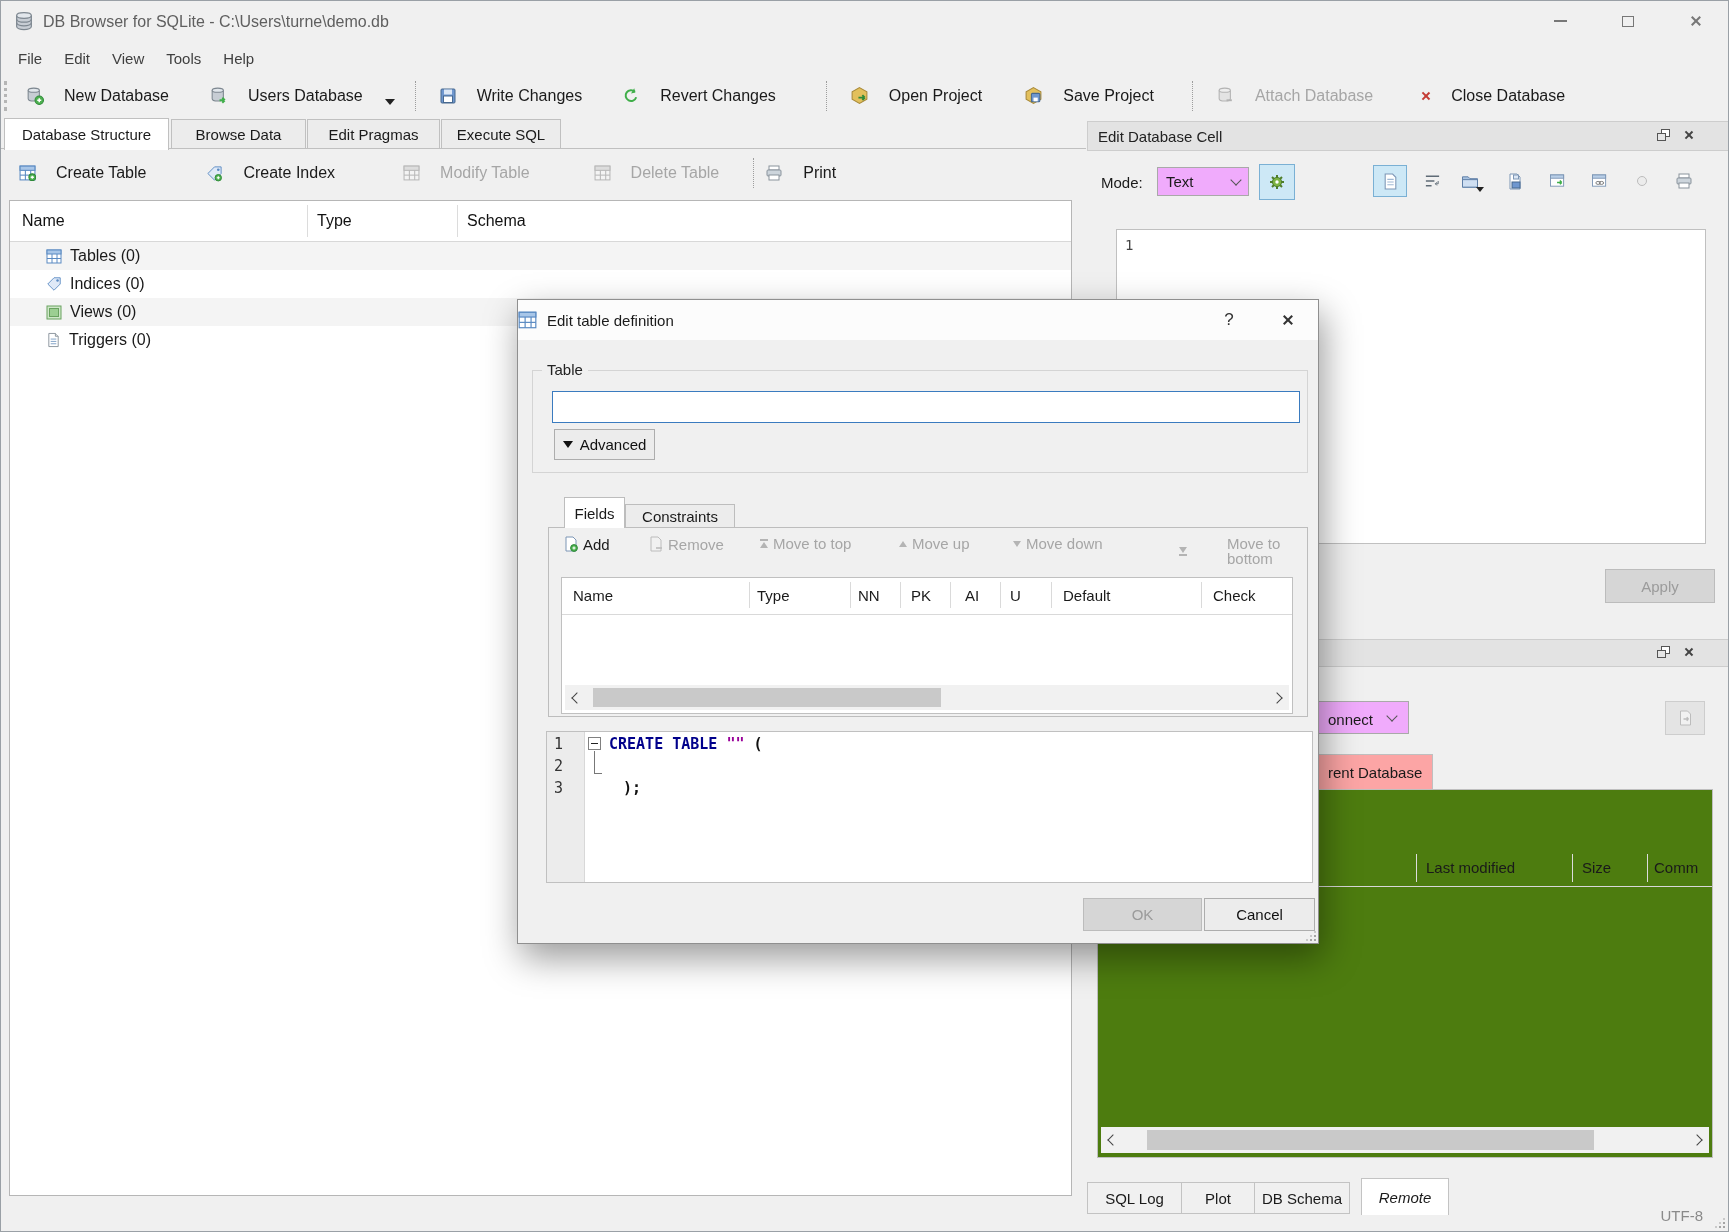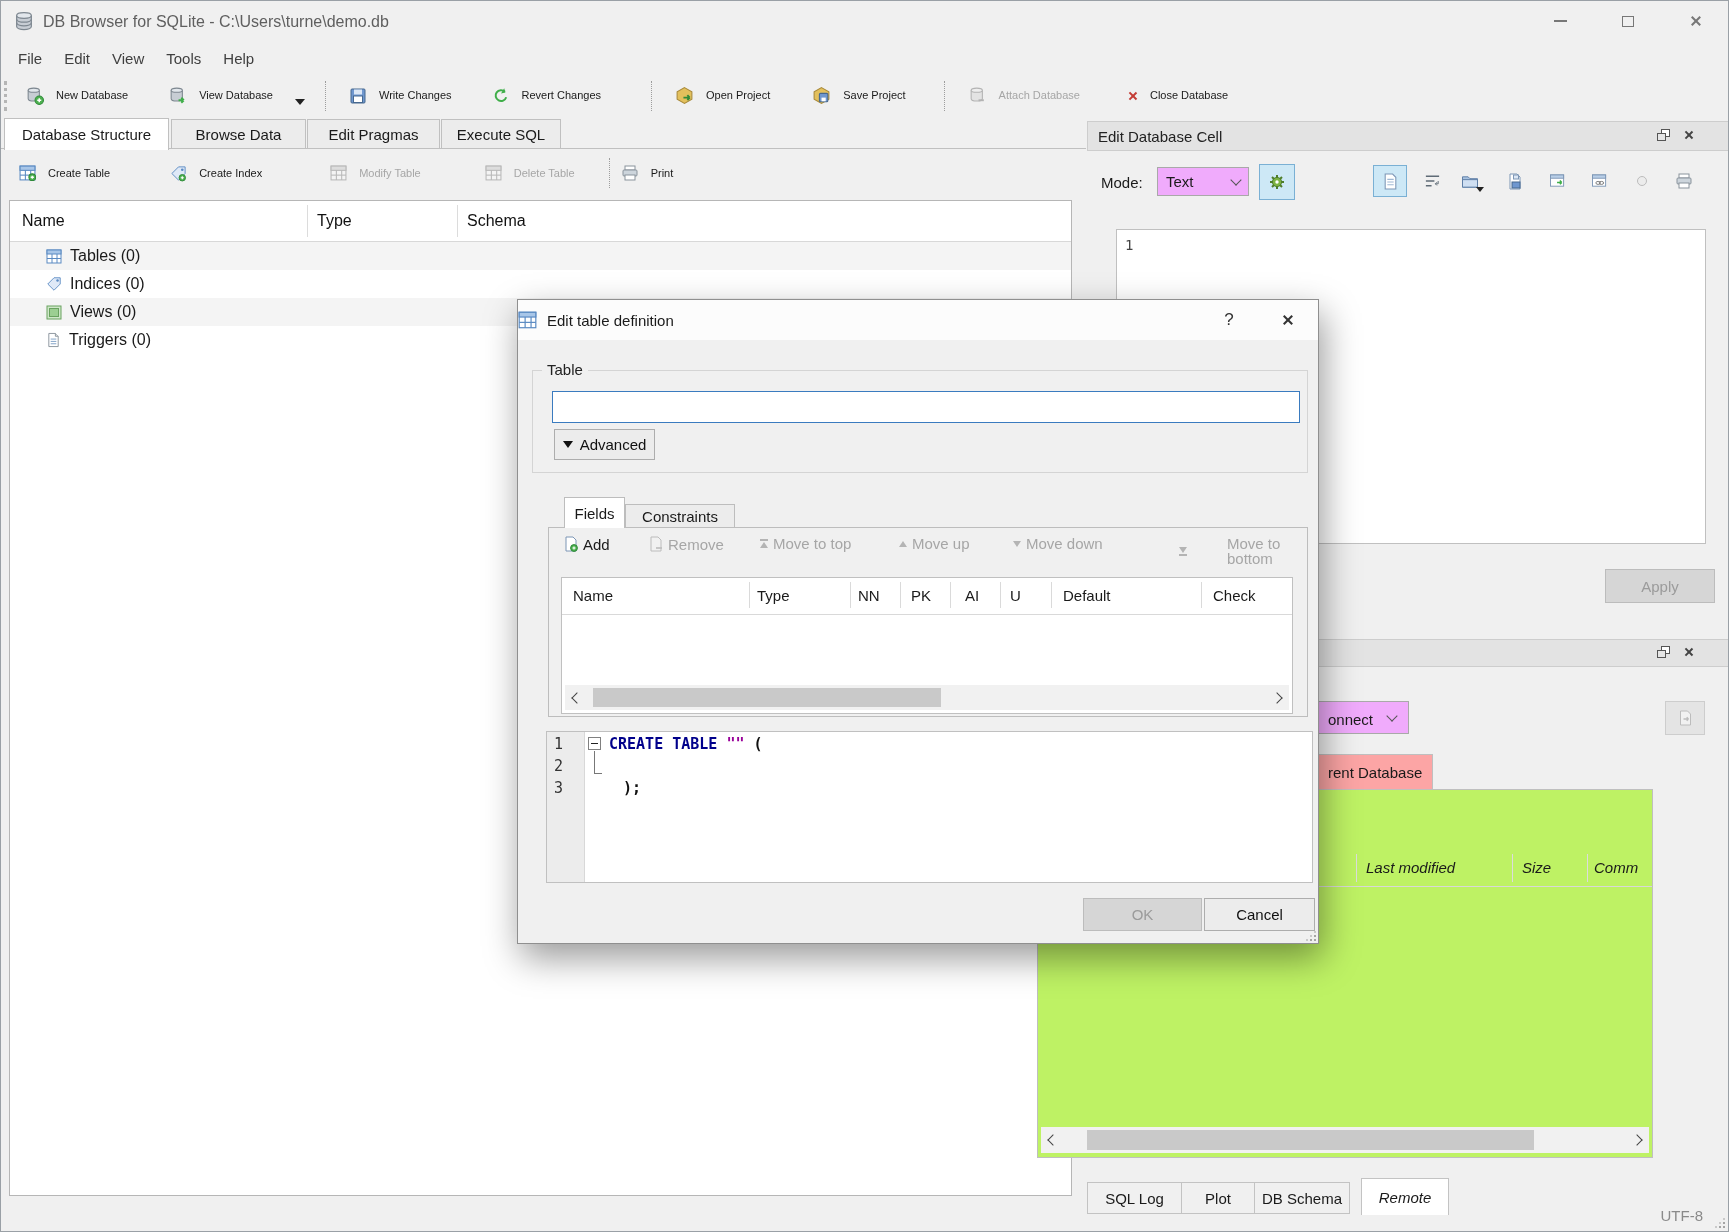--- a/index.html
+++ b/index.html
@@ -16,21 +16,21 @@
   .minico{width:13px;height:2px;background:#777;}
   .maxico{width:12px;height:11px;border:1.5px solid #777;box-sizing:border-box;background:transparent;}
   .xico{position:relative;display:inline-block;width:12px;height:12px;color:#777;}
   .xico::before,.xico::after{content:"";position:absolute;left:5px;top:0;width:1.8px;height:12px;background:currentColor;}
   .xico::before{transform:rotate(45deg);} .xico::after{transform:rotate(-45deg);}
   .xico.small{width:10px;height:10px;} .xico.small::before,.xico.small::after{left:4px;height:10px;}
   .menubar{left:0;top:42px;width:1729px;height:30px;display:flex;align-items:center;padding-left:6px;box-sizing:border-box;color:#3f3f3f;}
   .menu-item{padding:6px 11px;font-size:15px;}
   .toolbar{left:0;top:72px;width:1729px;height:45px;display:flex;align-items:center;}
   .tb-handle{width:6px;height:30px;border-left:3px dotted #b5b5b5;margin:0 4px 0 3px;}
-  .tbtn{display:inline-flex;align-items:center;gap:12px;padding:6px 8px;font-size:11px;white-space:nowrap;}
+  .tbtn{display:inline-flex;align-items:center;gap:20px;padding:6px 8px;font-size:16px;white-space:nowrap;}
   .tb-sep{width:1px;height:30px;border-left:1px dotted #9d9d9d;margin:0 14px;}
   .dd-arrow{width:0;height:0;border-left:5px solid transparent;border-right:5px solid transparent;border-top:6px solid #222;margin:12px 6px 0 14px;}
   
   .maintab{position:absolute;top:118px;height:30px;box-sizing:border-box;background:#ececec;border:1px solid #c0c0c0;
            display:flex;align-items:center;justify-content:center;font-size:15px;}
   .maintab.active{background:#fff;top:117px;height:32px;z-index:2;border-bottom:none;}
   .tabline{left:0;top:147px;width:1085px;height:1px;background:#c0c0c0;}
   
   .structbar{left:0;top:152px;width:1080px;height:40px;display:flex;align-items:center;padding-left:10px;box-sizing:border-box;}
   
@@ -138,21 +138,21 @@
           <path d="M13.5 11.6v3.8M11.6 13.5h3.8" stroke="#fff" stroke-width="1.4"></path>
         </svg>
       <span>New Database</span>
     </div>
     <div class="tbtn" style="margin-left:24px;">
       <svg width="19" height="19" viewBox="0 0 18 18">
           <path d="M3 4v8c0 1.3 2.4 2.2 5.3 2.2s5.3-.9 5.3-2.2V4" fill="#c7cdd4" stroke="#7d8790"></path>
           <ellipse cx="8.3" cy="4" rx="5.3" ry="2" fill="#e2e7ec" stroke="#7d8790"></ellipse>
           <path d="M10 13.5h5m0 0l-2.4-2.4m2.4 2.4l-2.4 2.4" stroke="#3fae49" stroke-width="1.8" fill="none"></path>
         </svg>
-      <span>View Database</span>
+      <span>Users Database</span>
     </div>
     <span class="dd-arrow"></span>
     <span class="tb-sep"></span>
     <div class="tbtn">
       <svg width="18" height="18" viewBox="0 0 18 18">
           <rect x="2" y="2" width="14" height="14" rx="1" fill="#6f97cf" stroke="#46688f"></rect>
           <rect x="5" y="2.5" width="8" height="5" fill="#dce7f5"></rect>
           <rect x="4.5" y="9" width="9" height="6.5" fill="#fff" stroke="#46688f"></rect>
         </svg>
       <span>Write Changes</span>
@@ -415,21 +415,21 @@
     <svg width="15" height="16" viewBox="0 0 14 16">
         <path d="M2 1h7l3 3v11H2z" fill="#f1f1f1" stroke="#bcbcbc"></path>
         <path d="M5 9h5m0 0l-1.8-1.8M10 9l-1.8 1.8" stroke="#bcbcbc" stroke-width="1.4" fill="none"></path>
       </svg>
   </div>
 
   <div class="abs" style="left:1300px;top:753px;width:132px;height:35px;background:#fca5a5;border:1px solid #bfbfbf;border-bottom:none;box-sizing:border-box;">
     <span class="abs" style="left:26px;top:10px;">rent Database</span>
   </div>
 
-  <div class="abs" style="left:1036px;top:788px;width:616px;height:369px;background:#bef264;border:1px solid #bfbfbf;box-sizing:border-box;font-style:italic;">
+  <div class="abs" style="left:1096px;top:788px;width:616px;height:369px;background:#4d7c0f;border:1px solid #bfbfbf;box-sizing:border-box;">
     <div class="abs" style="left:0;top:60px;width:614px;height:36px;border-bottom:1px solid #d8d8d8;">
       <span class="abs" style="left:318px;top:4px;bottom:4px;width:1px;background:#dcdcdc;"></span>
       <span class="abs" style="left:328px;top:10px;">Last modified</span>
       <span class="abs" style="left:474px;top:4px;bottom:4px;width:1px;background:#dcdcdc;"></span>
       <span class="abs" style="left:484px;top:10px;">Size</span>
       <span class="abs" style="left:549px;top:4px;bottom:4px;width:1px;background:#dcdcdc;"></span>
       <span class="abs" style="left:556px;top:10px;">Comm</span>
     </div>
     <div class="hscroll" style="left:3px;right:3px;bottom:4px;height:26px;">
       <span class="sarr l" style="margin-left:8px;"></span>

